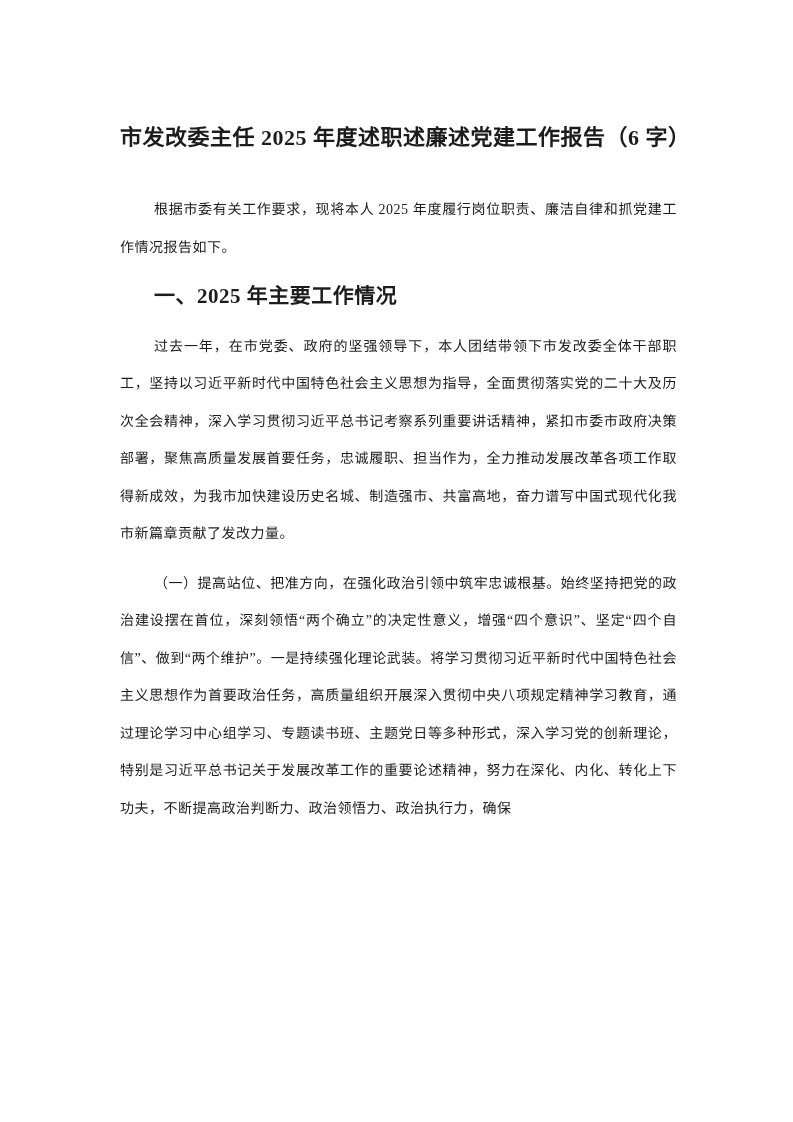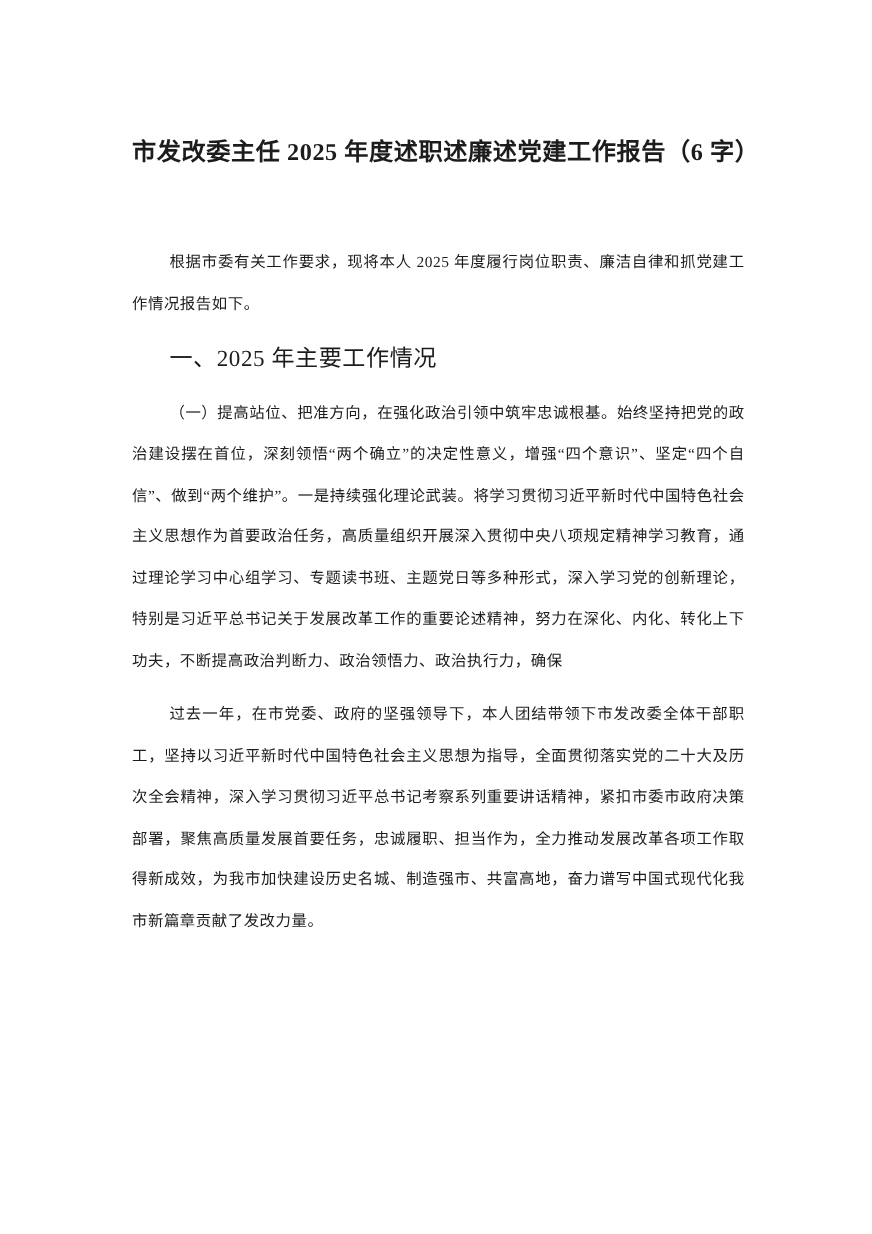--- a/index.html
+++ b/index.html
@@ -21,52 +21,52 @@
   .content {
     position: absolute;
     top: 119px;
     left: 120px;
     width: 557px;
   }
   .doc-title {
     font-size: 22px;
     font-weight: bold;
     line-height: 38px;
-    margin: 0 0 64px 0;
+    margin: 0 0 34px 0;
     text-align: right;
     letter-spacing: 0.5px;
     white-space: nowrap;
   }
   .body-para {
     font-size: 14px;
     line-height: 37.5px;
     margin: 0 0 12px 0;
     text-align: justify;
     text-indent: 34px;
     letter-spacing: 0.5px;
   }
   .section-heading {
     font-size: 21px;
-    font-weight: normal;
+    font-weight: bold;
     line-height: 37.5px;
     margin: 0 0 12px 0;
     text-indent: 34px;
     letter-spacing: 0.5px;
   }
 </style>
 </head>
 <body>
 
 <div class="page">
   <div class="content">
 
     <h1 class="doc-title">市发改委主任 2025 年度述职述廉述党建工作报告（6 字）</h1>
 
     <p class="body-para">根据市委有关工作要求，现将本人 2025 年度履行岗位职责、廉洁自律和抓党建工作情况报告如下。</p>
 
     <h2 class="section-heading">一、2025 年主要工作情况</h2>
 
+    <p class="body-para">过去一年，在市党委、政府的坚强领导下，本人团结带领下市发改委全体干部职工，坚持以习近平新时代中国特色社会主义思想为指导，全面贯彻落实党的二十大及历次全会精神，深入学习贯彻习近平总书记考察系列重要讲话精神，紧扣市委市政府决策部署，聚焦高质量发展首要任务，忠诚履职、担当作为，全力推动发展改革各项工作取得新成效，为我市加快建设历史名城、制造强市、共富高地，奋力谱写中国式现代化我市新篇章贡献了发改力量。</p>
+
     <p class="body-para">（一）提高站位、把准方向，在强化政治引领中筑牢忠诚根基。始终坚持把党的政治建设摆在首位，深刻领悟“两个确立”的决定性意义，增强“四个意识”、坚定“四个自信”、做到“两个维护”。一是持续强化理论武装。将学习贯彻习近平新时代中国特色社会主义思想作为首要政治任务，高质量组织开展深入贯彻中央八项规定精神学习教育，通过理论学习中心组学习、专题读书班、主题党日等多种形式，深入学习党的创新理论，特别是习近平总书记关于发展改革工作的重要论述精神，努力在深化、内化、转化上下功夫，不断提高政治判断力、政治领悟力、政治执行力，确保</p>
-
-    <p class="body-para">过去一年，在市党委、政府的坚强领导下，本人团结带领下市发改委全体干部职工，坚持以习近平新时代中国特色社会主义思想为指导，全面贯彻落实党的二十大及历次全会精神，深入学习贯彻习近平总书记考察系列重要讲话精神，紧扣市委市政府决策部署，聚焦高质量发展首要任务，忠诚履职、担当作为，全力推动发展改革各项工作取得新成效，为我市加快建设历史名城、制造强市、共富高地，奋力谱写中国式现代化我市新篇章贡献了发改力量。</p>
 
   </div>
 </div>
 
 </body></html>

